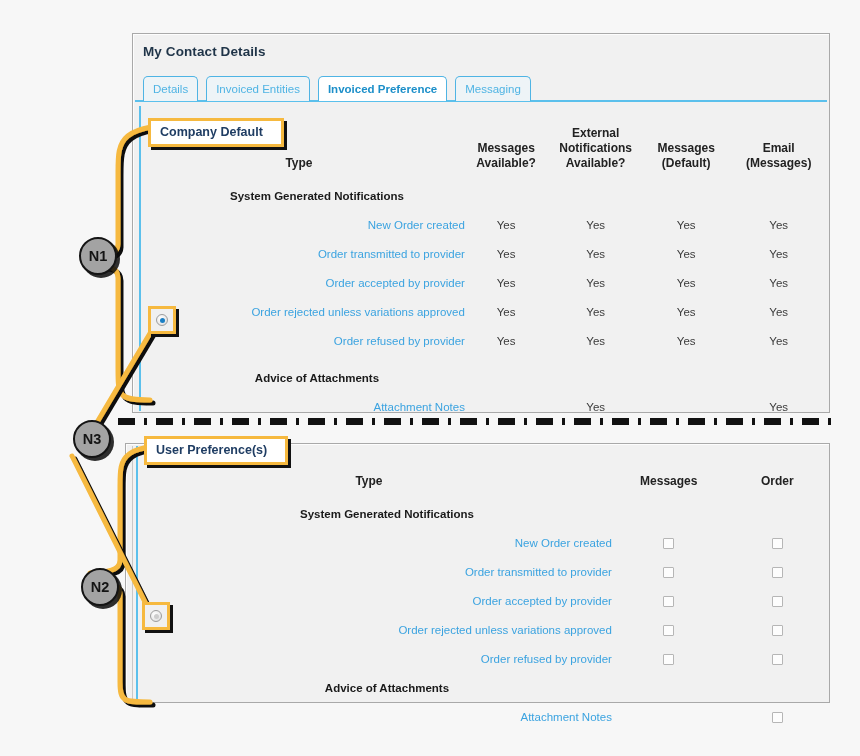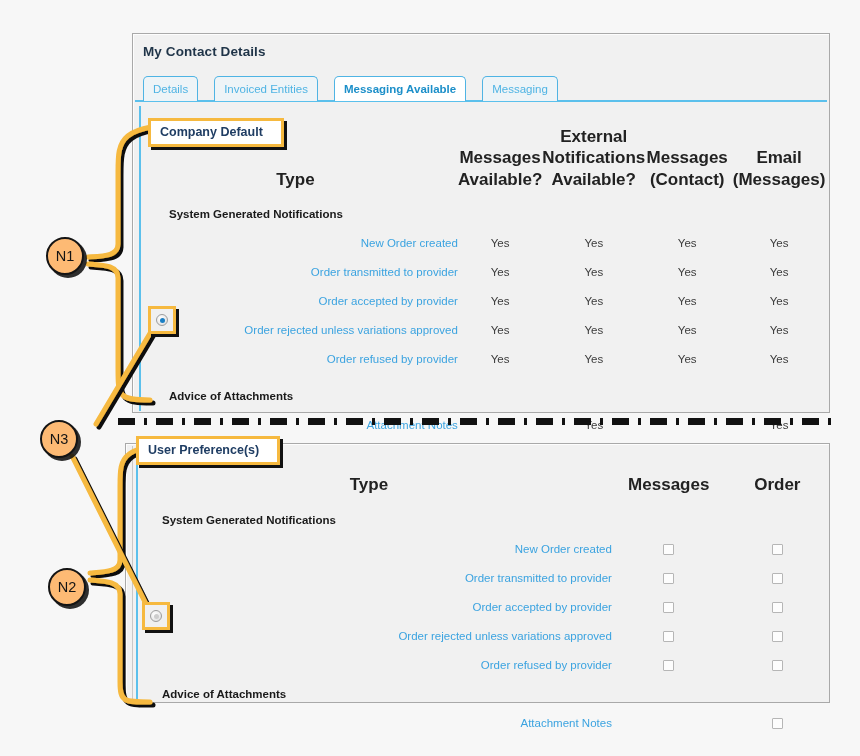--- a/index.html
+++ b/index.html
@@ -59,21 +59,21 @@
     letter-spacing: .1px;
   }
 
   
   .tabstrip {
     position: absolute;
     left: 10px; top: 40px;
     height: 27px;
     display: flex;
     align-items: flex-end;
-    gap: 16px;
+    gap: 8px;
     z-index: 4;
   }
   .tab {
     height: 25px;
     box-sizing: border-box;
     padding: 0 9px;
     display: flex; align-items: center;
     font-size: 11.5px;
     color: #4fb4e4;
     background: #eef4f7;
@@ -106,55 +106,55 @@
     background: #ffffff;
     border: 3px solid #f6b93f;
     box-shadow: 3px 3px 0 #111111, 3px 3px 0 0 #111111;
     font-size: 12.5px;
     font-weight: bold;
     color: #1f3d63;
     white-space: nowrap;
     box-sizing: border-box;
   }
   #label-company-default { left: 148px; top: 118px; }
-  #label-user-pref      { left: 136px; top: 436px; }
+  #label-user-pref      { left: 144px; top: 436px; }
 
   
   .ptable {
     position: absolute;
     width: 100%;
     border-collapse: collapse;
     font-size: 11.5px;
   }
   #table-company { left: 0; top: 88px; }
   #table-user    { left: 0; top: 26px; }
 
   .ptable th {
-    font-size: 17px;
+    font-size: 12px;
     font-weight: bold;
     color: #222222;
     padding: 4px 0 10px 0;
     vertical-align: bottom;
     line-height: 1.25;
     text-align: center;
   }
   .ptable td {
     font-size: 11.5px;
     color: #3b3b3b;
     padding: 5px 0;
     text-align: center;
     height: 19px;
   }
   td.type-cell {
     text-align: right;
     color: #3ba3e0;
     padding-left: 64px;
   }
   td.group-cell {
-    text-align: left;
+    text-align: center;
     color: #1a1a1a;
     font-weight: bold;
     padding-left: 36px;
   }
   td.spacer-cell { height: 8px; padding: 0; }
 
   .col-type     { width: 330px; }
   .col-a        { width: 82px; }
   .col-b        { width: 96px; }
   .col-c        { width: 84px; }
@@ -219,48 +219,49 @@
     z-index: 24;
     pointer-events: none;
     overflow: visible;
   }
 
   
   .nbadge {
     position: absolute;
     width: 38px; height: 38px;
     border-radius: 50%;
-    background: #fdba74;
+    background: #a3a3a3;
     border: 2.5px solid #141414;
     box-shadow: 3px 3px 0 rgba(10,10,10,.85);
     display: flex; align-items: center; justify-content: center;
     font-size: 14.5px;
-    font-weight: normal;
+    font-weight: bold;
     color: #141414;
     z-index: 40;
     box-sizing: border-box;
+    margin-left: 33px;
   }
   #badge-n1 { left: 46px; top: 237px; }
   #badge-n2 { left: 48px; top: 568px; }
   #badge-n3 { left: 40px; top: 420px; }
 </style>
 </head>
 <body>
 
 <div id="root">
 
   <div class="panel" id="panel-company">
     <div class="panel-inner-shade"></div>
 
     <div class="window-title">My Contact Details</div>
 
     <div class="tabstrip">
       <div class="tab">Details</div>
       <div class="tab">Invoiced Entities</div>
-      <div class="tab active">Messaging Available</div>
+      <div class="tab active">Invoiced Preference</div>
       <div class="tab">Messaging</div>
     </div>
     <div class="tab-underline"></div>
 
     <div class="blue-rail" id="rail-company"></div>
 
     <table class="ptable" id="table-company">
       <colgroup>
         <col class="col-type">
           <col class="col-a">
@@ -277,21 +278,21 @@
             <span>Messages</span><br>
             <span>Available?</span>
           </th>
           <th>
             <span>External</span><br>
             <span>Notifications</span><br>
             <span>Available?</span>
           </th>
           <th>
             <span>Messages</span><br>
-            <span>(Contact)</span>
+            <span>(Default)</span>
           </th>
           <th>
             <span>Email (Messages)</span>
           </th>
         </tr>
       </thead>
       <tbody>
         <tr>
           <td class="group-cell">System Generated Notifications</td>
           <td></td>

